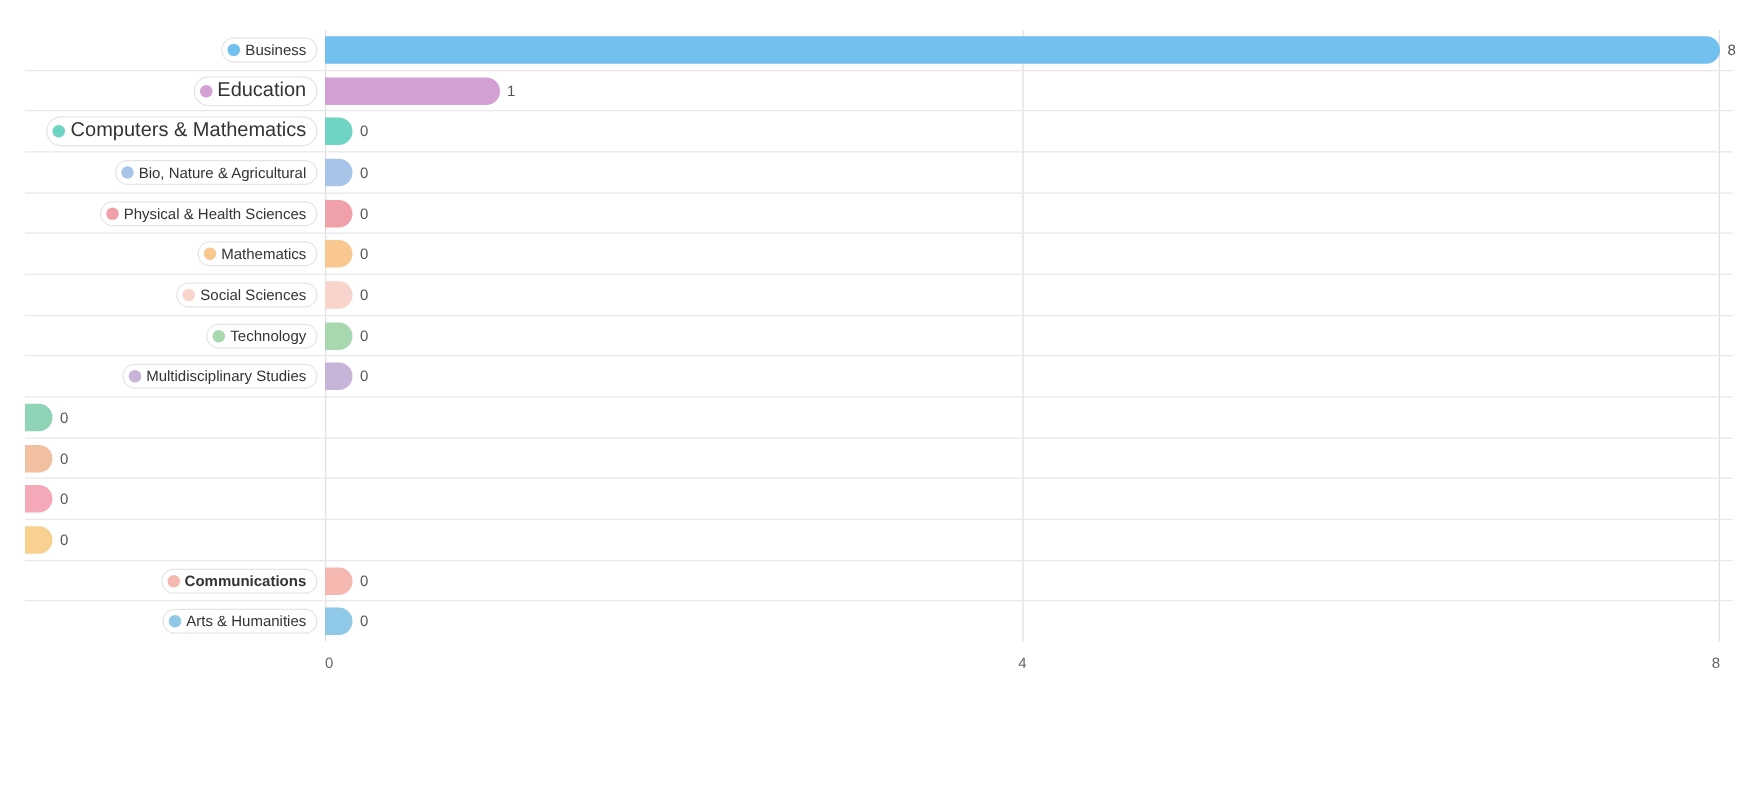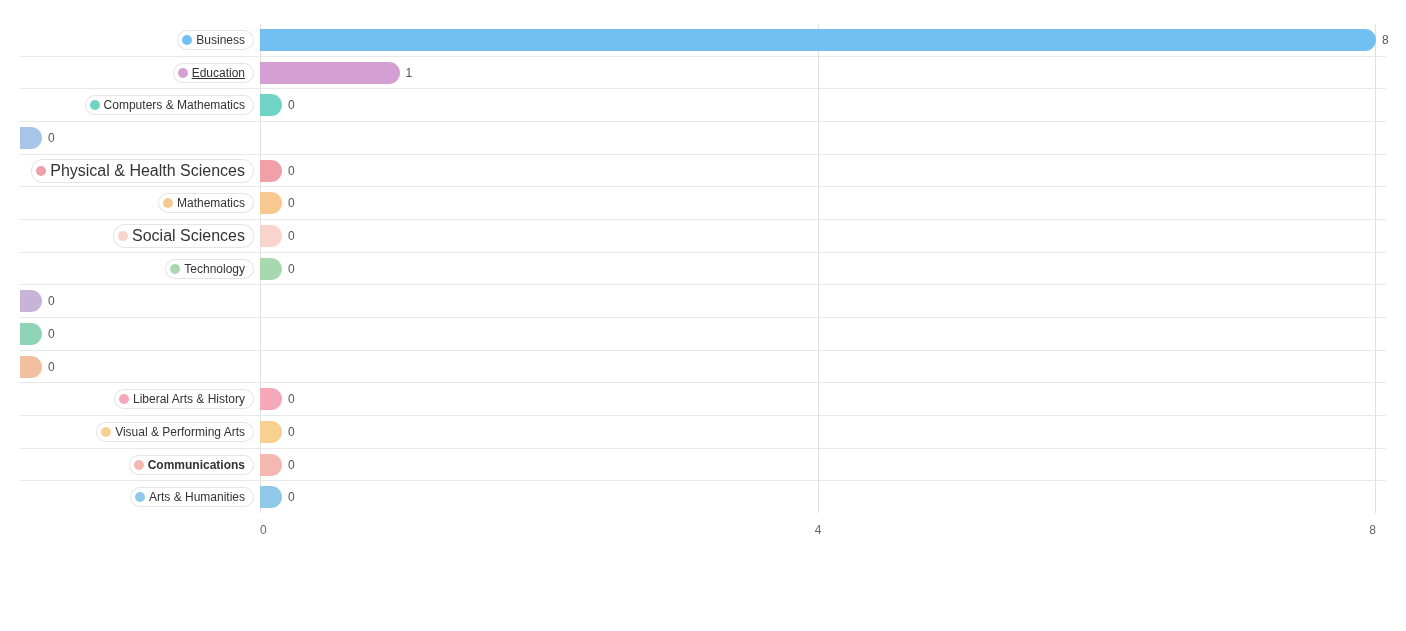--- a/index.html
+++ b/index.html
@@ -154,51 +154,57 @@
           </div>
           <div class="bar-track">
             <div class="bar-fill" style="width: 1116px; background: rgb(114, 192, 240);"></div>
             <span class="bar-value">8</span>
           </div>
         </div>
         <div class="bar-row">
           <div class="bar-label-cell">
             <span class="label-pill">
               <span class="pill-dot" style="background: rgb(212, 160, 212);"></span>
-              <span style="font-size: 12px; text-decoration: underline;">Education</span>
+              <span style="font-size: 16px;">Education</span>
             </span>
           </div>
           <div class="bar-track">
             <div class="bar-fill" style="width: 139.5px; background: rgb(212, 160, 212);"></div>
             <span class="bar-value">1</span>
           </div>
         </div>
         <div class="bar-row">
           <div class="bar-label-cell">
             <span class="label-pill">
               <span class="pill-dot" style="background: rgb(112, 212, 196);"></span>
-              <span style="font-size: 12px;">Computers &amp; Mathematics</span>
+              <span style="font-size: 16px;">Computers &amp; Mathematics</span>
             </span>
           </div>
           <div class="bar-track">
             <div class="bar-fill" style="width: 22px; background: rgb(112, 212, 196);"></div>
             <span class="bar-value">0</span>
           </div>
         </div>
         <div class="bar-row">
+          <div class="bar-label-cell">
+            <span class="label-pill">
+              <span class="pill-dot" style="background: rgb(168, 196, 232);"></span>
+              <span style="font-size: 12px;">Bio, Nature &amp; Agricultural</span>
+            </span>
+          </div>
           <div class="bar-track">
             <div class="bar-fill" style="width: 22px; background: rgb(168, 196, 232);"></div>
             <span class="bar-value">0</span>
           </div>
         </div>
         <div class="bar-row">
           <div class="bar-label-cell">
             <span class="label-pill">
               <span class="pill-dot" style="background: rgb(240, 160, 168);"></span>
-              <span style="font-size: 16px;">Physical &amp; Health Sciences</span>
+              <span style="font-size: 12px;">Physical &amp; Health Sciences</span>
             </span>
           </div>
           <div class="bar-track">
             <div class="bar-fill" style="width: 22px; background: rgb(240, 160, 168);"></div>
             <span class="bar-value">0</span>
           </div>
         </div>
         <div class="bar-row">
           <div class="bar-label-cell">
             <span class="label-pill">
@@ -208,77 +214,71 @@
           </div>
           <div class="bar-track">
             <div class="bar-fill" style="width: 22px; background: rgb(248, 200, 144);"></div>
             <span class="bar-value">0</span>
           </div>
         </div>
         <div class="bar-row">
           <div class="bar-label-cell">
             <span class="label-pill">
               <span class="pill-dot" style="background: rgb(248, 212, 204);"></span>
-              <span style="font-size: 16px;">Social Sciences</span>
+              <span style="font-size: 12px;">Social Sciences</span>
             </span>
           </div>
           <div class="bar-track">
             <div class="bar-fill" style="width: 22px; background: rgb(248, 212, 204);"></div>
             <span class="bar-value">0</span>
           </div>
         </div>
         <div class="bar-row">
           <div class="bar-label-cell">
             <span class="label-pill">
               <span class="pill-dot" style="background: rgb(168, 216, 176);"></span>
               <span style="font-size: 12px;">Technology</span>
             </span>
           </div>
           <div class="bar-track">
             <div class="bar-fill" style="width: 22px; background: rgb(168, 216, 176);"></div>
             <span class="bar-value">0</span>
           </div>
         </div>
         <div class="bar-row">
+          <div class="bar-label-cell">
+            <span class="label-pill">
+              <span class="pill-dot" style="background: rgb(200, 180, 216);"></span>
+              <span style="font-size: 12px;">Multidisciplinary Studies</span>
+            </span>
+          </div>
           <div class="bar-track">
             <div class="bar-fill" style="width: 22px; background: rgb(200, 180, 216);"></div>
             <span class="bar-value">0</span>
           </div>
         </div>
         <div class="bar-row">
           <div class="bar-track">
             <div class="bar-fill" style="width: 22px; background: rgb(144, 212, 184);"></div>
             <span class="bar-value">0</span>
           </div>
         </div>
         <div class="bar-row">
           <div class="bar-track">
             <div class="bar-fill" style="width: 22px; background: rgb(240, 192, 160);"></div>
             <span class="bar-value">0</span>
           </div>
         </div>
         <div class="bar-row">
-          <div class="bar-label-cell">
-            <span class="label-pill">
-              <span class="pill-dot" style="background: rgb(244, 168, 184);"></span>
-              <span style="font-size: 12px;">Liberal Arts &amp; History</span>
-            </span>
-          </div>
           <div class="bar-track">
             <div class="bar-fill" style="width: 22px; background: rgb(244, 168, 184);"></div>
             <span class="bar-value">0</span>
           </div>
         </div>
         <div class="bar-row">
-          <div class="bar-label-cell">
-            <span class="label-pill">
-              <span class="pill-dot" style="background: rgb(248, 208, 144);"></span>
-              <span style="font-size: 12px;">Visual &amp; Performing Arts</span>
-            </span>
-          </div>
           <div class="bar-track">
             <div class="bar-fill" style="width: 22px; background: rgb(248, 208, 144);"></div>
             <span class="bar-value">0</span>
           </div>
         </div>
         <div class="bar-row">
           <div class="bar-label-cell">
             <span class="label-pill">
               <span class="pill-dot" style="background: rgb(244, 184, 176);"></span>
               <span style="font-size: 12px; font-weight: bold;">Communications</span>

